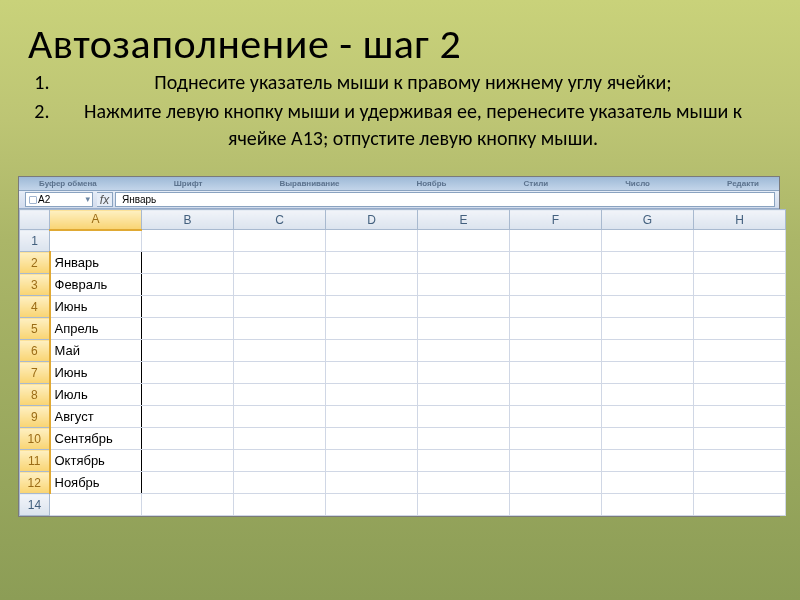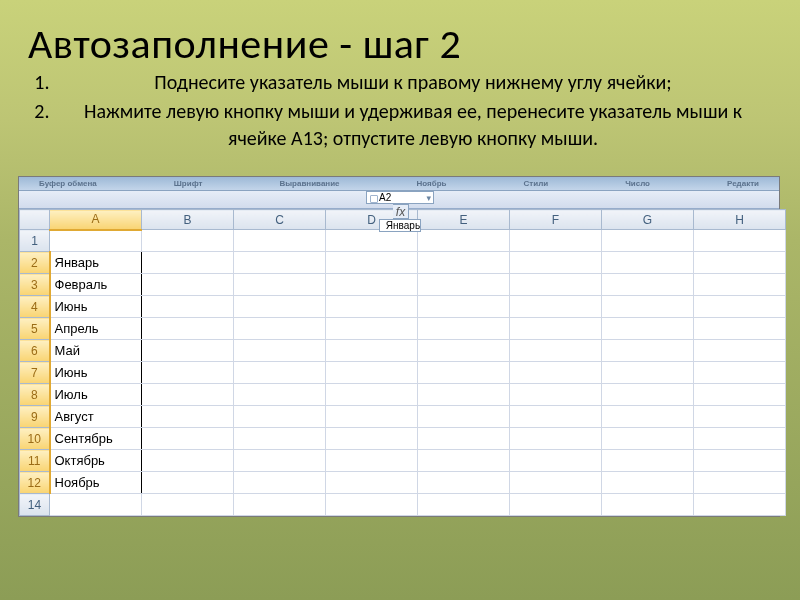--- a/index.html
+++ b/index.html
@@ -54,21 +54,20 @@
   }
 
   .name-fx {
     display: flex;
     align-items: center;
     height: 18px;
     background: linear-gradient(to bottom, #e6edf7, #d2dced);
     border-bottom: 1px solid #96accb;
     padding-left: 6px;
     font-size: 11px;
-    flex-direction: column;
   }
   .name-box {
     width: 68px;
     height: 15px;
     background: #fff;
     border: 1px solid #8aa3c0;
     margin-right: 4px;
     display: flex; align-items: center; padding-left: 12px;
     color: #000;
     font-size: 10px;

